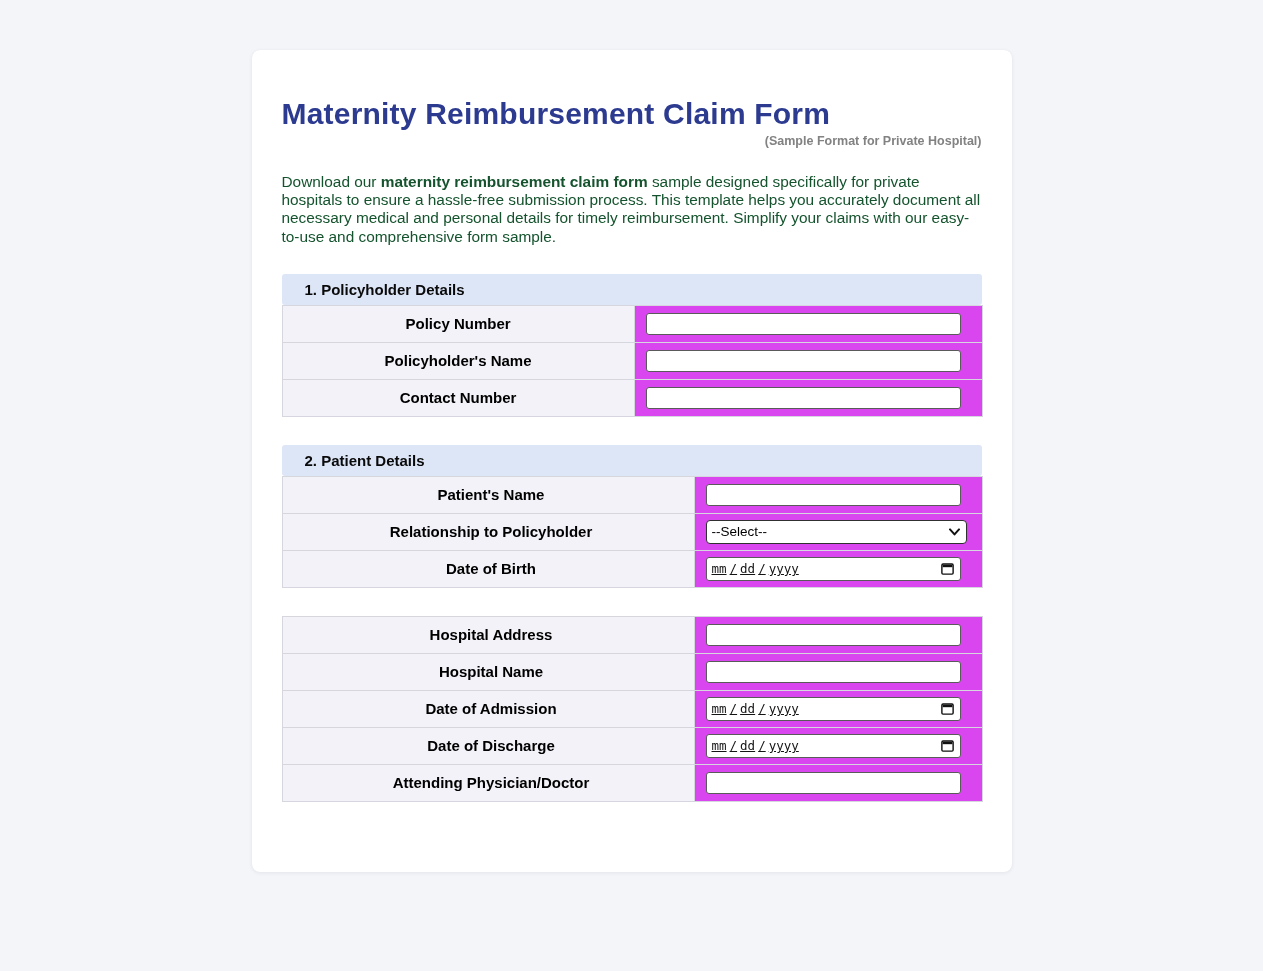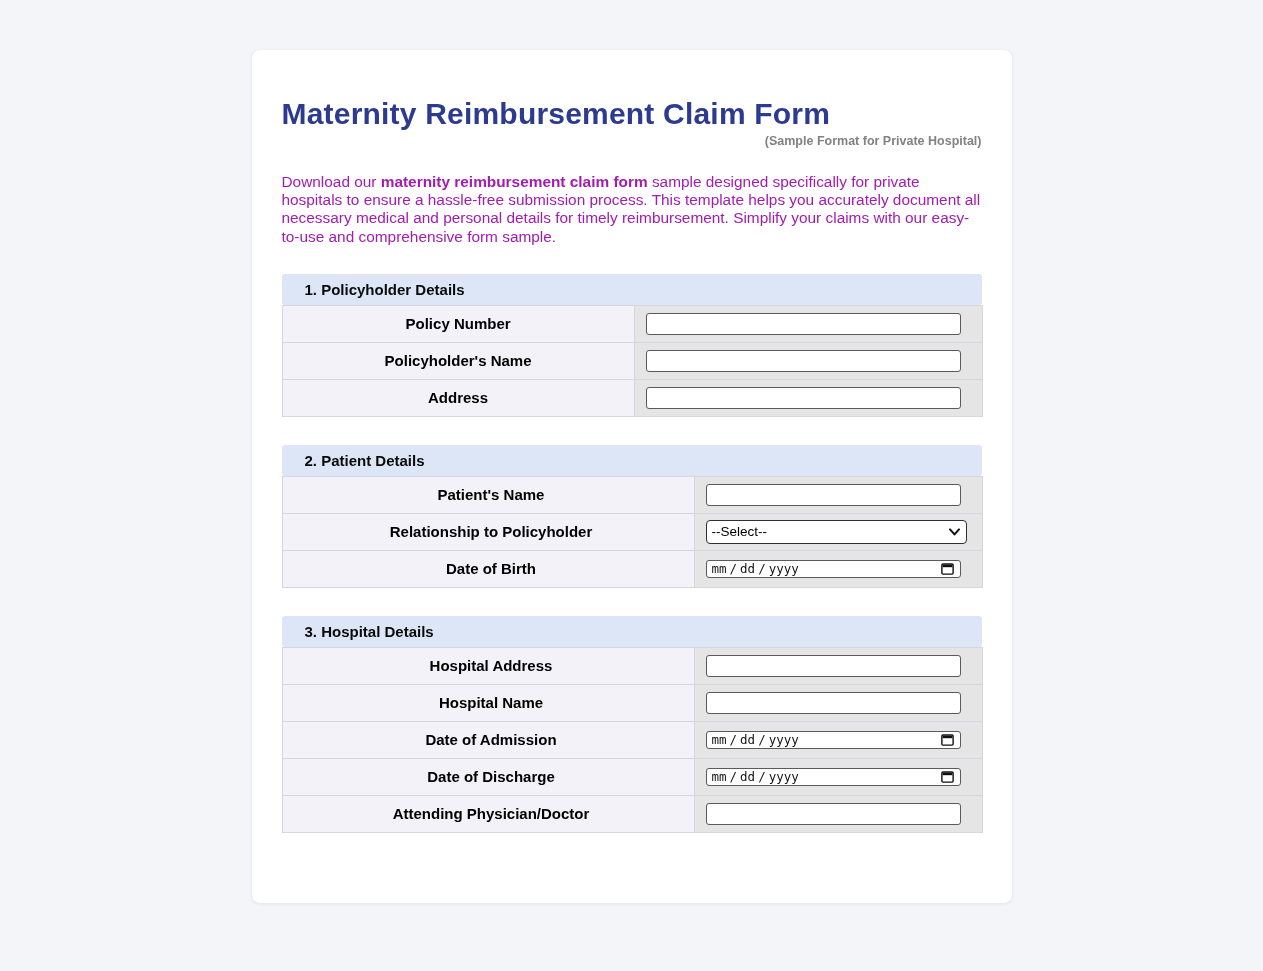--- a/index.html
+++ b/index.html
@@ -40,21 +40,21 @@
     margin-top:3px;
     font-size:12.5px;
     font-weight:bold;
     color:var(--c-subtitle);
     text-align:right;
   }
   .intro{
     margin-top:25px;
     font-size:15.4px;
     line-height:18.2px;
-    color:#a21caf;
+    color:#14532d;
   }
   .section{margin-top:28px;}
   .section-heading{
     background:var(--c-section-bg);
     border-radius:3px;
     font-size:15px;
     font-weight:bold;
     color:#0a0a0a;
     padding:7px 23px;
     line-height:17px;
@@ -71,21 +71,21 @@
   td.label{
     background:var(--c-label-bg);
     font-size:15px;
     font-weight:bold;
     text-align:center;
     padding:8px 10px;
     line-height:20px;
     color:#000;
   }
   td.field{
-    background:#e5e5e5;
+    background:#d946ef;
     padding:6px 11px;
     vertical-align:middle;
   }
   .sec-0 td.label{width:47.3%;}
   .sec-1 td.label, .sec-2 td.label{width:55%;padding-left:16px;}
 
   input.text-input{
     display:block;
     box-sizing:border-box;
     width:calc(100% - 10px);
@@ -120,31 +120,32 @@
   .select-wrap .chev{
     position:absolute;
     right:7px;
     top:8px;
     pointer-events:none;
     line-height:0;
   }
   .date-input{
     box-sizing:border-box;
     width:calc(100% - 10px);
-    height:18px;
+    height:24px;
     border:1px solid var(--c-input-border);
     border-radius:3px;
     background:#fff;
     display:flex;
     align-items:center;
     padding:0 5px;
     font-family:"DejaVu Sans Mono", monospace;
     font-size:12.5px;
     color:#141414;
     cursor:default;
+    text-decoration:underline;
   }
   .date-input .sep{margin:0 3px;color:#141414;}
   .date-input .spacer{flex:1;}
   .date-input .cal{line-height:0;cursor:pointer;}
 </style>
 </head>
 <body>
 
 <div class="card">
   <h1 class="page-title">Maternity Reimbursement Claim Form</h1>
@@ -163,21 +164,21 @@
                 <input type="text" class="text-input" style="">
               </td>
             </tr>
             <tr>
               <td class="label">Policyholder's Name</td>
               <td class="field">
                 <input type="text" class="text-input" style="">
               </td>
             </tr>
             <tr>
-              <td class="label">Address</td>
+              <td class="label">Contact Number</td>
               <td class="field">
                 <input type="text" class="text-input" style="">
               </td>
             </tr>
           </tbody>
         </table>
       </div>
       <div class="section">
         <div class="section-heading">2. Patient Details</div>
         <table class="form-table sec-1">
@@ -210,21 +211,20 @@
                       <rect x="2" y="3.2" width="12" height="10.8" rx="1.2" fill="none" stroke="#111" stroke-width="1.5"></rect>
                       <rect x="2.8" y="4" width="10.4" height="2.6" fill="#111"></rect>
                     </svg></span>
                 </div>
               </td>
             </tr>
           </tbody>
         </table>
       </div>
       <div class="section">
-        <div class="section-heading">3. Hospital Details</div>
         <table class="form-table sec-2">
           <tbody>
             <tr>
               <td class="label">Hospital Address</td>
               <td class="field">
                 <input type="text" class="text-input" style="">
               </td>
             </tr>
             <tr>
               <td class="label">Hospital Name</td>

